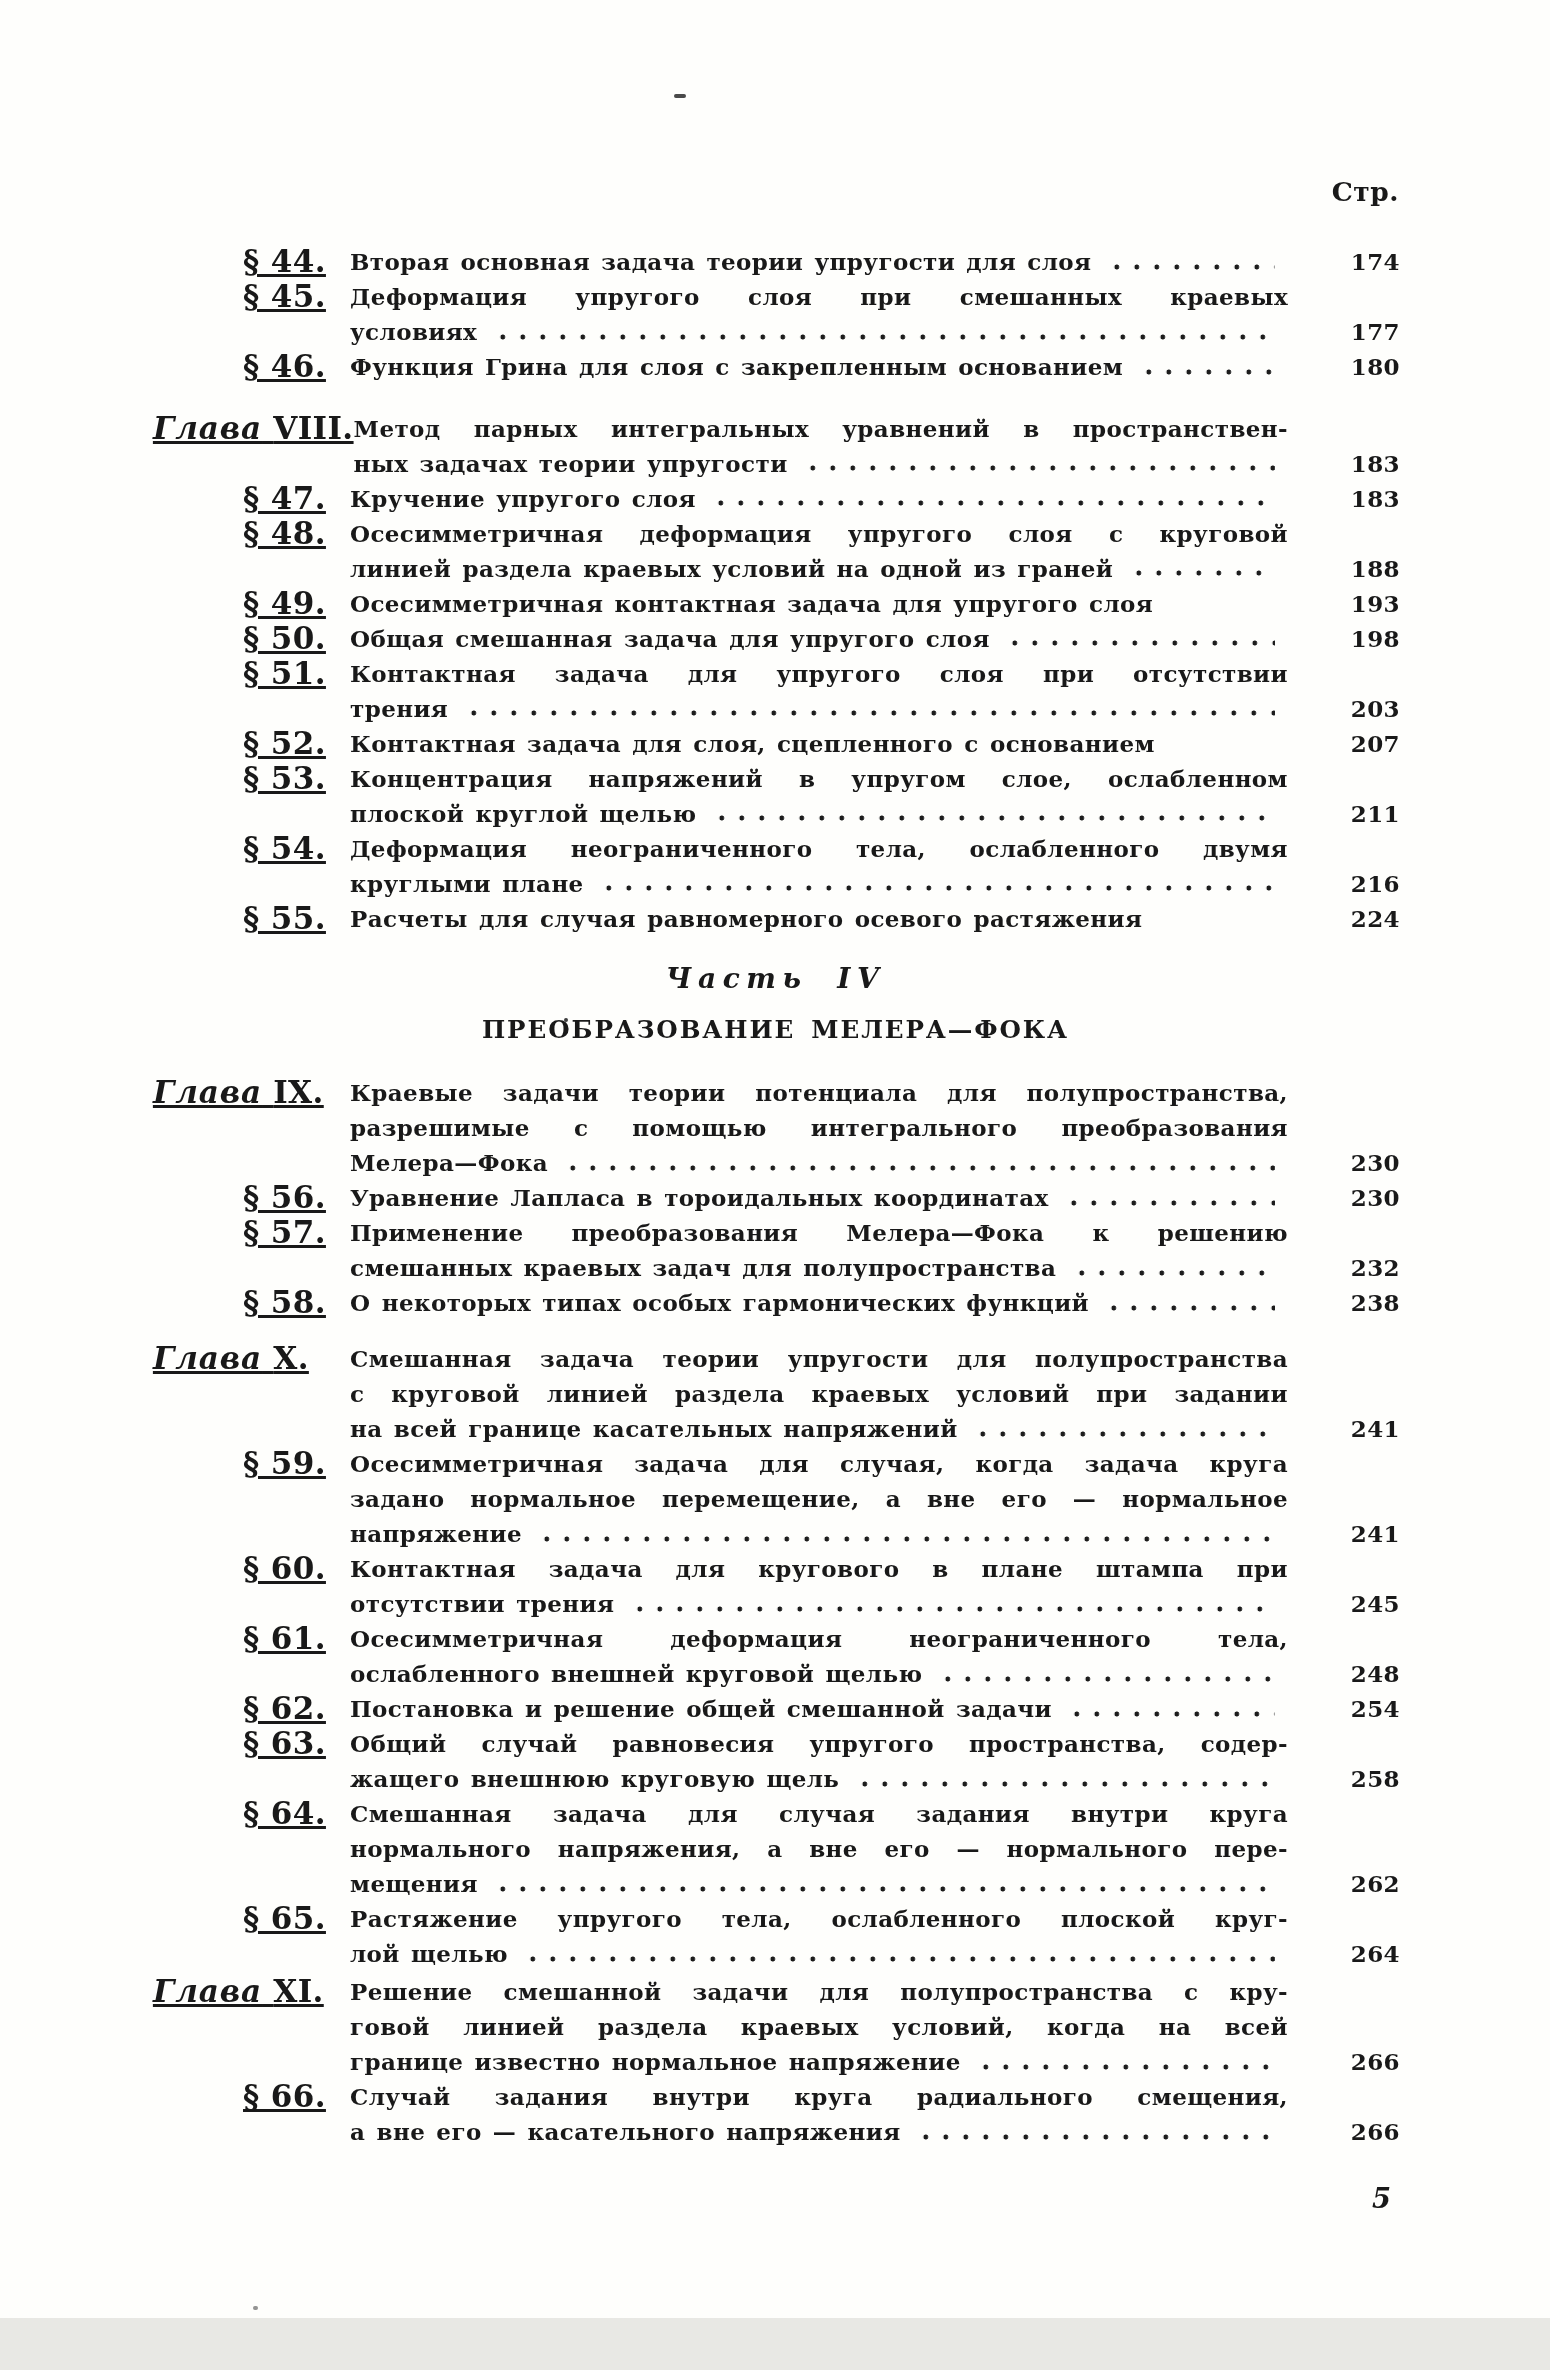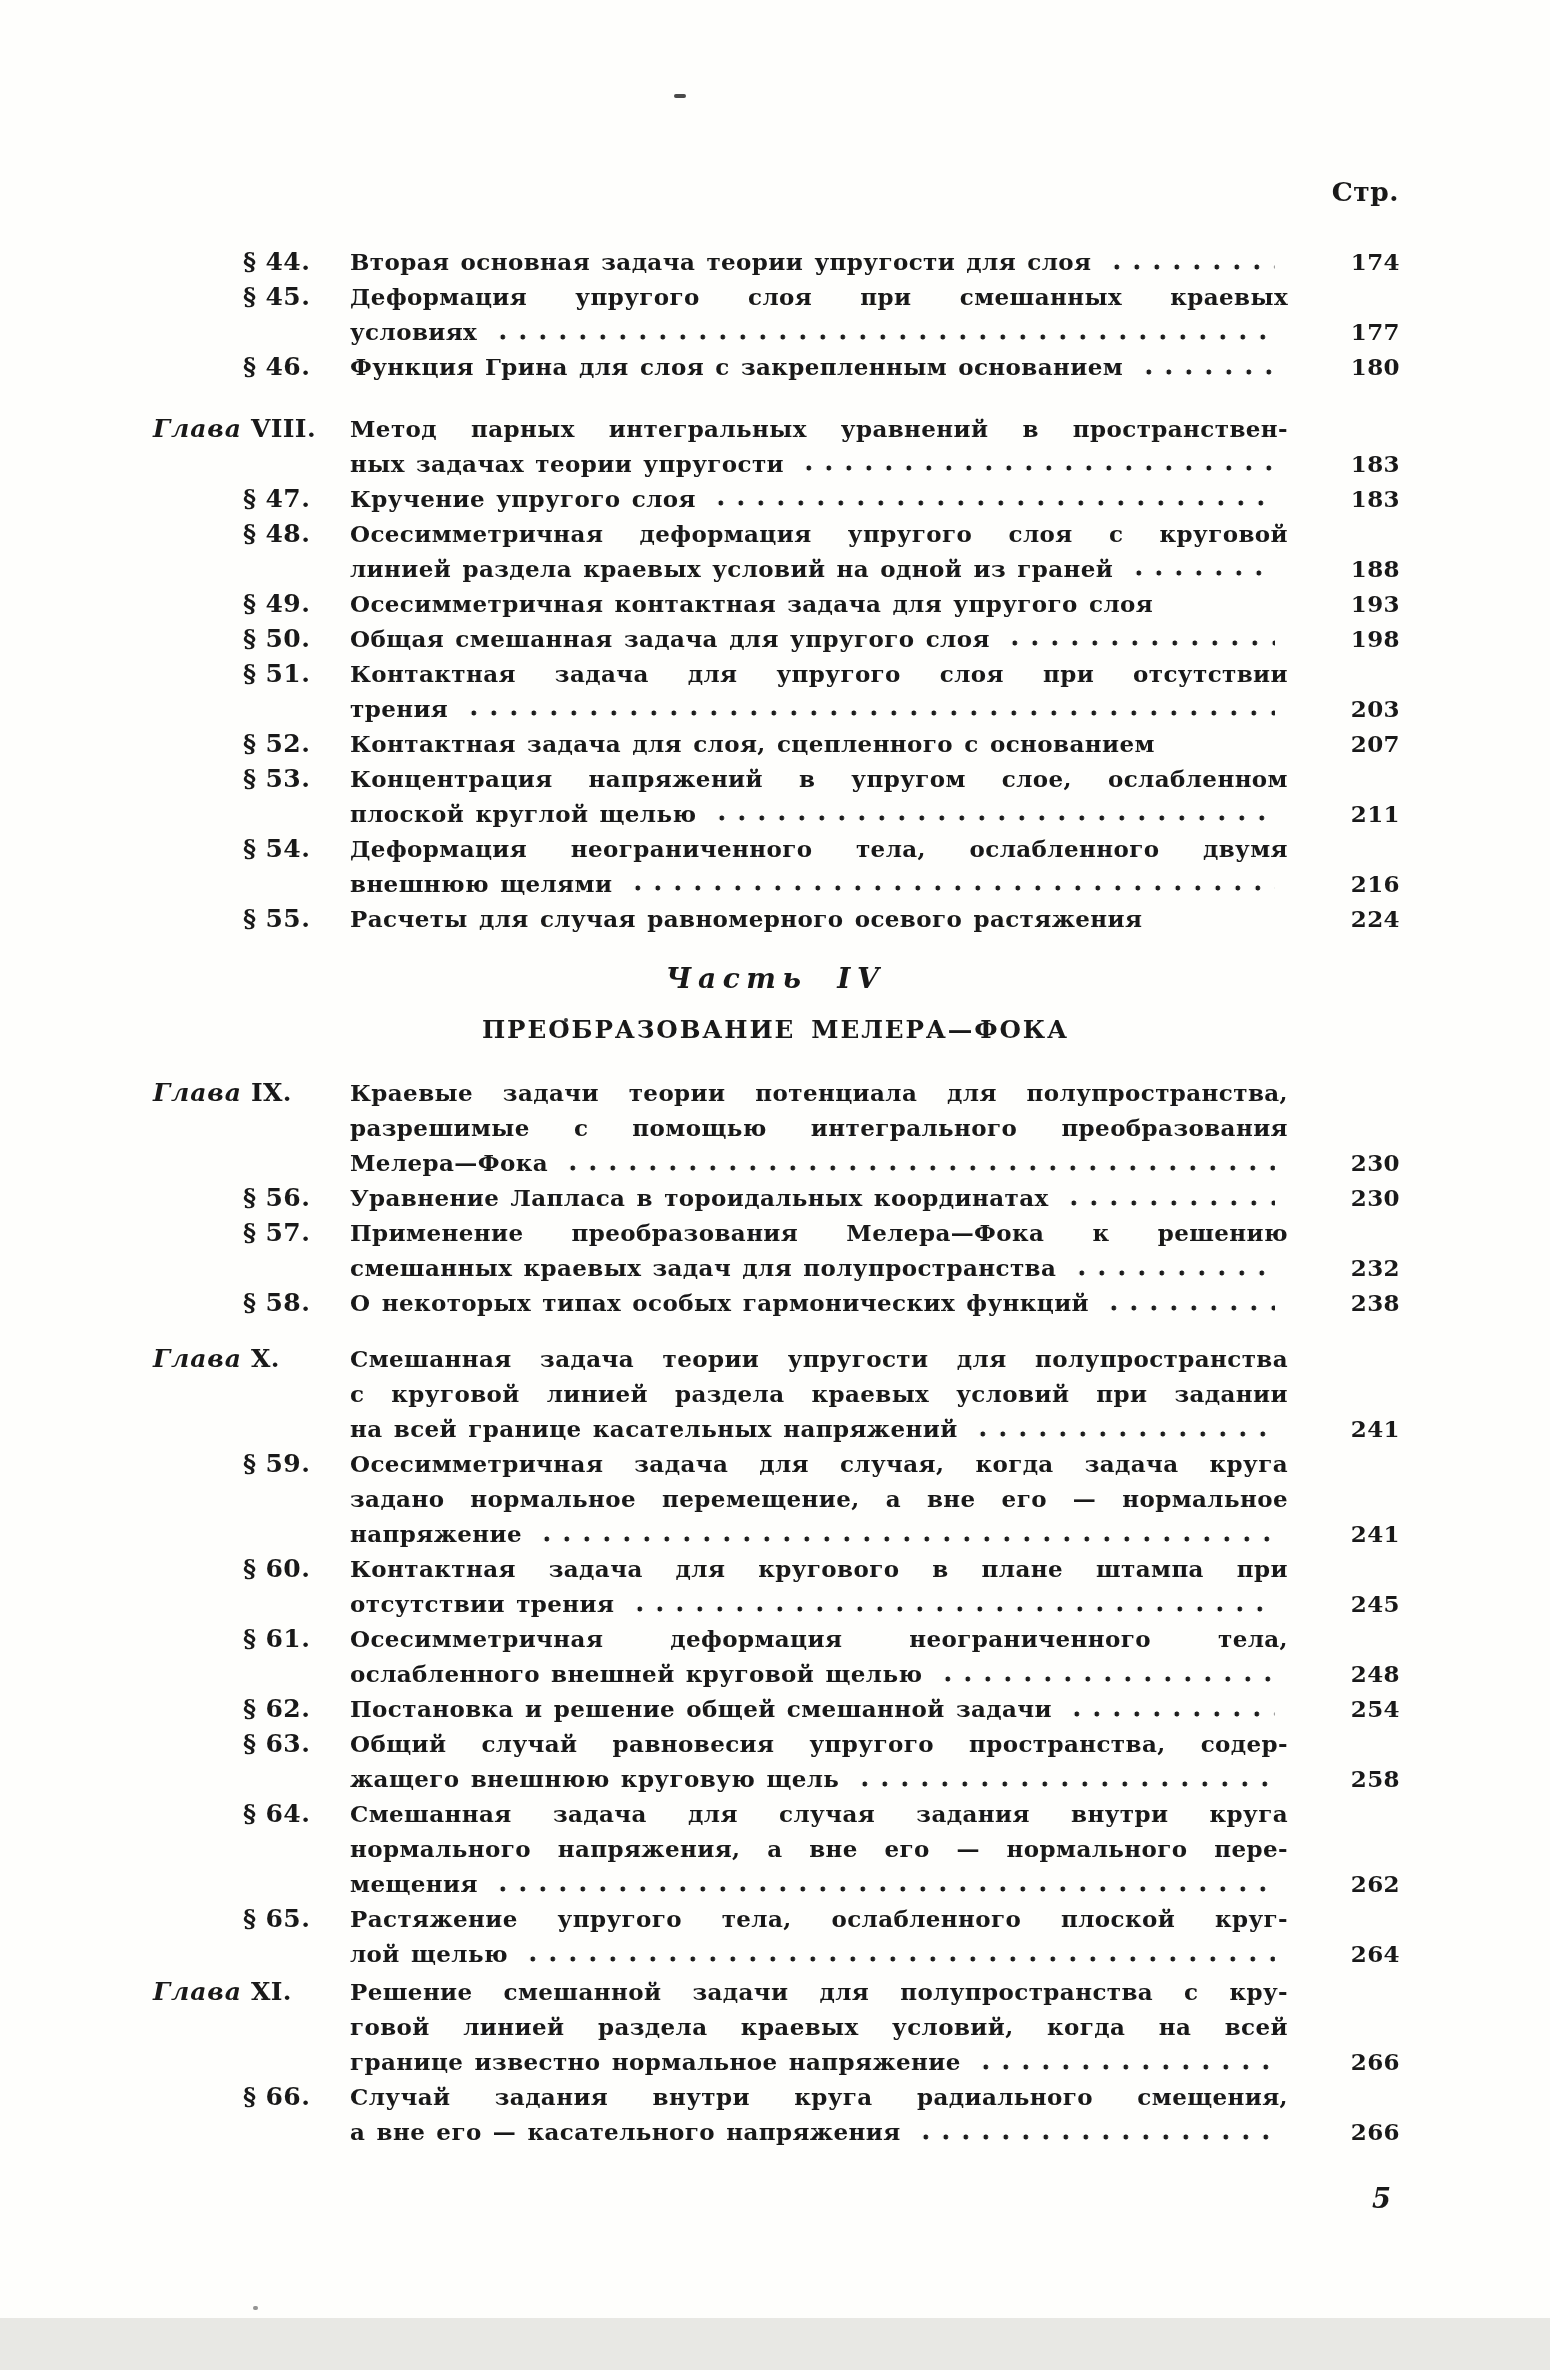--- a/index.html
+++ b/index.html
@@ -12,22 +12,23 @@
   
   .col-hdr {
     position:absolute; top:176px; right:151px;
     font-size:26.5px; letter-spacing:0.5px;
   }
   
   .content { margin:244px 150px 0 151px; }
   .entry { display:flex; align-items:flex-start; }
   .lbl {
     flex:0 0 199px; box-sizing:border-box; padding-left:92px;
-    font-size:25px; line-height:35px; white-space:nowrap;
+    font-size:31px; line-height:35px; white-space:nowrap;
     letter-spacing:0.4px;
+    text-decoration:underline;
   }
   .entry.chapter .lbl { padding-left:1.9px; }
   .lbl .gl-i { font-style:italic; letter-spacing:0.9px; }
   .body { flex:1 1 auto; min-width:0; }
   .line {
     display:flex; align-items:baseline;
     font-size:23px; line-height:35px;
     letter-spacing:0.4px; word-spacing:2.8px;
   }
   .t { white-space:nowrap; }
@@ -219,21 +220,21 @@
       </div>
     </div>
 
     <div class="entry">
       <div class="lbl">§ 54.</div>
       <div class="body">
         <div class="line j">
             <span class="t">Деформация неограниченного тела, ослабленного двумя</span>
           </div>
         <div class="line">
-            <span class="t">внешнюю щелями</span>
+            <span class="t">круглыми плане</span>
             <span class="dots"></span>
             <span class="pg">216</span>
           </div>
       </div>
     </div>
 
     <div class="entry">
       <div class="lbl">§ 55.</div>
       <div class="body">
         <div class="line">

